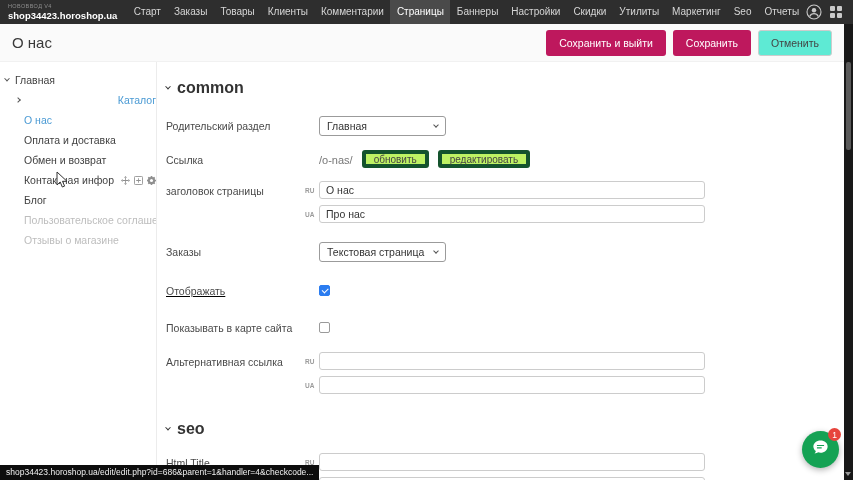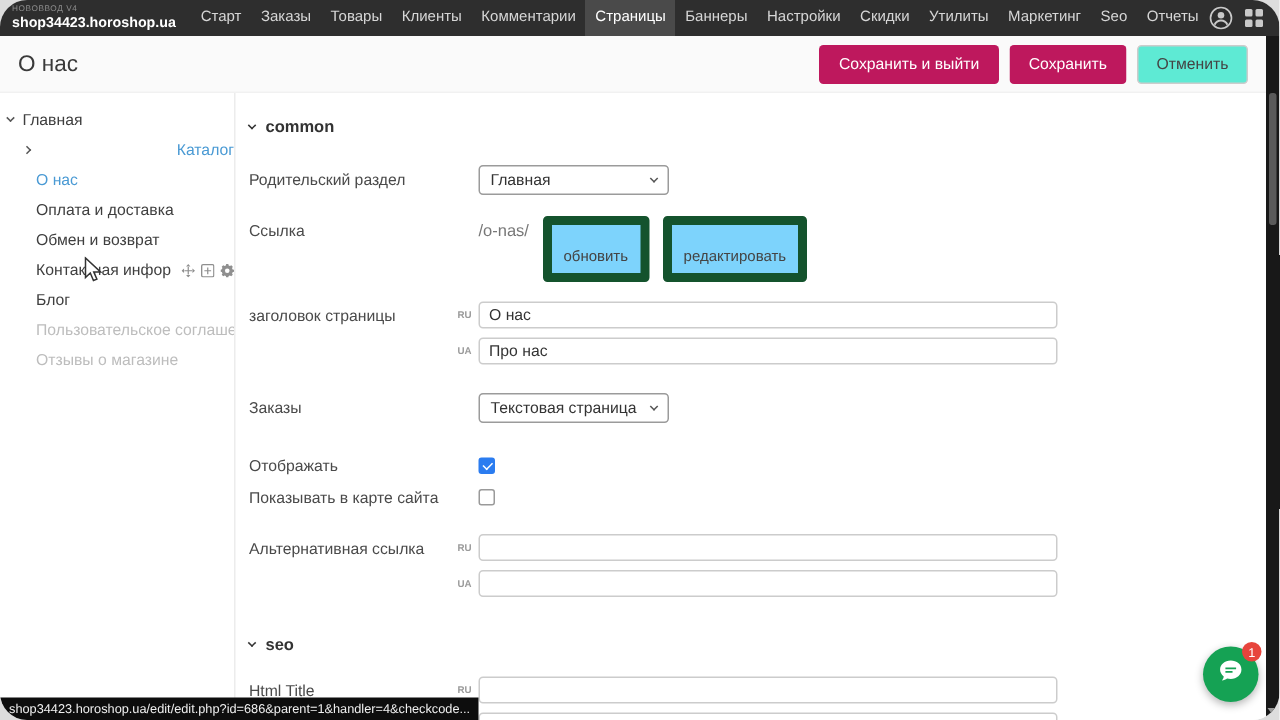--- a/index.html
+++ b/index.html
@@ -1,17 +1,17 @@
 <!DOCTYPE html>
 <html><head>
 <meta charset="utf-8">
 <style>
   * { box-sizing: border-box; margin: 0; padding: 0; }
   body { margin:0; background:#ddd; font-family:"Liberation Sans", sans-serif; }
-  .screen { position:relative; width:853px; height:480px; background:#fff; overflow:hidden;border-radius:18px; }
+  .screen { position:relative; width:853px; height:480px; background:#fff; overflow:hidden; }
 
   
   .topbar { position:absolute; top:0; left:0; width:853px; height:24px; background:#2e2e2e; display:flex; align-items:center; z-index:5; }
   .brand { padding-left:8px; padding-right:10px; line-height:1; }
   .brand-small { font-size:5.5px; color:#8d8d8d; letter-spacing:.4px; }
   .brand-name { font-size:9.5px; font-weight:bold; color:#fff; margin-top:1px; white-space:nowrap; }
   .menu { display:flex; height:24px; align-items:center; }
   .menu-item { font-size:10px; color:#d6d6d6; padding:0 6.5px; line-height:24px; cursor:pointer; white-space:nowrap; }
   .menu-item.active { background:#4a4a4a; color:#fff; }
   .topbar-right { margin-left:auto; display:flex; align-items:center; gap:7px; padding-right:14px; }
@@ -34,41 +34,41 @@
   .tree-item.link { color:#4a9ad4;justify-content:space-between; }
   .tree-item.muted { color:#bdbdbd; }
   .chev { width:4px; height:4px; border-right:1.2px solid #555; border-bottom:1.2px solid #555; display:inline-block; flex:0 0 auto; }
   .chev.down { transform:rotate(45deg) translate(-1px,-1px); margin-right:6px; }
   .chev.right { transform:rotate(-45deg); margin-right:6px; }
   .tree-icons { display:flex; gap:4px; margin-left:7px; align-items:center; }
   .tree-icons span { display:flex; cursor:pointer; }
 
   
   .main { position:absolute; top:62px; left:156px; right:9px; bottom:0; border-left:1px solid #ececec; background:#fff; padding:17px 0 0 9px; overflow:hidden; }
-  .section-head { display:flex; align-items:center; font-size:11px; font-weight:bold; color:#333; cursor:pointer; }
+  .section-head { display:flex; align-items:center; font-size:16px; font-weight:bold; color:#333; cursor:pointer; }
   .section-head .chev { border-color:#333; margin-right:7px; }
   .sh-common { margin-bottom:19px; }
   .sh-seo { margin-bottom:15px; }
   .frow { display:flex; align-items:flex-start; }
   .flabel { width:139px; font-size:10.5px; color:#4a4a4a; padding-top:4px; line-height:1.25; }
   .flabel .hint { font-size:7px; color:#c4c4c4; margin-top:2px; font-weight:normal; }
   .langcol { width:14px; font-size:6.5px; color:#9a9a9a; padding-top:6px; font-weight:bold; flex:0 0 auto; }
   .stack { display:flex; flex-direction:column; gap:6px; }
   .inrow { display:flex; }
   .tinput { width:386px; height:18px; border:1px solid #ccc; border-radius:3px; font-size:10.5px; color:#333; padding:0 6px; font-family:inherit; outline:none; background:#fff; }
   .selectbox { width:127px; height:20px; border:1px solid #9b9b9b; border-radius:3px; display:flex; align-items:center; justify-content:space-between; padding:0 7px; font-size:10.5px; color:#333; cursor:pointer; background:#fff; }
   .selectbox .chev { border-color:#555; margin:0 0 2px 0; transform:rotate(45deg); }
   .linkval { font-size:11px; color:#777; padding-top:4px; margin-right:9px; }
-  .minibtn { height:18px; font-size:10px; color:#444; background:#7dd3fc; border:6px solid #14532d; border-radius:3px; padding:16px 8px; margin-right:9px; cursor:pointer; font-family:inherit; white-space:nowrap; }
+  .minibtn { height:18px; font-size:10px; color:#444; background:#bef264; border:4px solid #14532d; border-radius:3px; padding:0 8px; margin-right:9px; cursor:pointer; font-family:inherit; white-space:nowrap; }
   .checkbox { width:11px; height:11px; border:1px solid #9a9a9a; border-radius:2px; margin-top:4px; background:#fff; cursor:pointer; position:relative; flex:0 0 auto; }
   .checkbox.checked { background:#2b7cf0; border-color:#2b7cf0; }
   .checkbox.checked::after { content:""; position:absolute; left:1.5px; top:2px; width:5px; height:2.5px; border-left:1.5px solid #fff; border-bottom:1.5px solid #fff; transform:rotate(-45deg); }
 
   .mb14 { margin-bottom:14px; } .mb13 { margin-bottom:13px; } .mb19 { margin-bottom:19px; }
-  .mb20 { margin-bottom:4px; } .mb17 { margin-bottom:17px; } .mb26 { margin-bottom:26px; }
+  .mb20 { margin-bottom:20px;text-decoration:underline; } .mb17 { margin-bottom:17px; } .mb26 { margin-bottom:26px; }
 
   
   .statusbar { position:absolute; left:0; bottom:0; background:#0d0d0d; color:#f0f0f0; font-size:8.5px; padding:2px 6px 3px; z-index:6; white-space:nowrap; }
   .scrollbar { position:absolute; top:24px; right:0; width:9px; bottom:0; background:#181818; z-index:4; }
   .scroll-thumb { position:absolute; top:38px; left:2px; width:5px; height:88px; background:#5a5a5a; border-radius:2px; cursor:pointer; }
   .scroll-arrow { position:absolute; bottom:4px; left:1px; width:0; height:0; border-left:3.5px solid transparent; border-right:3.5px solid transparent; border-top:4px solid #9a9a9a; cursor:pointer; }
   .chat { position:absolute; right:14px; bottom:12px; width:37px; height:37px; border-radius:50%; background:#15a254; display:flex; align-items:center; justify-content:center; box-shadow:0 2px 6px rgba(0,0,0,.3); cursor:pointer; z-index:7; }
   .chat-badge { position:absolute; top:-3px; right:-2px; min-width:13px; height:13px; border-radius:7px; background:#e7443c; color:#fff; font-size:8.5px; display:flex; align-items:center; justify-content:center; padding:0 2px; }
   .cursor { position:absolute; left:56px; top:171px; z-index:8; pointer-events:none; }
 </style>

